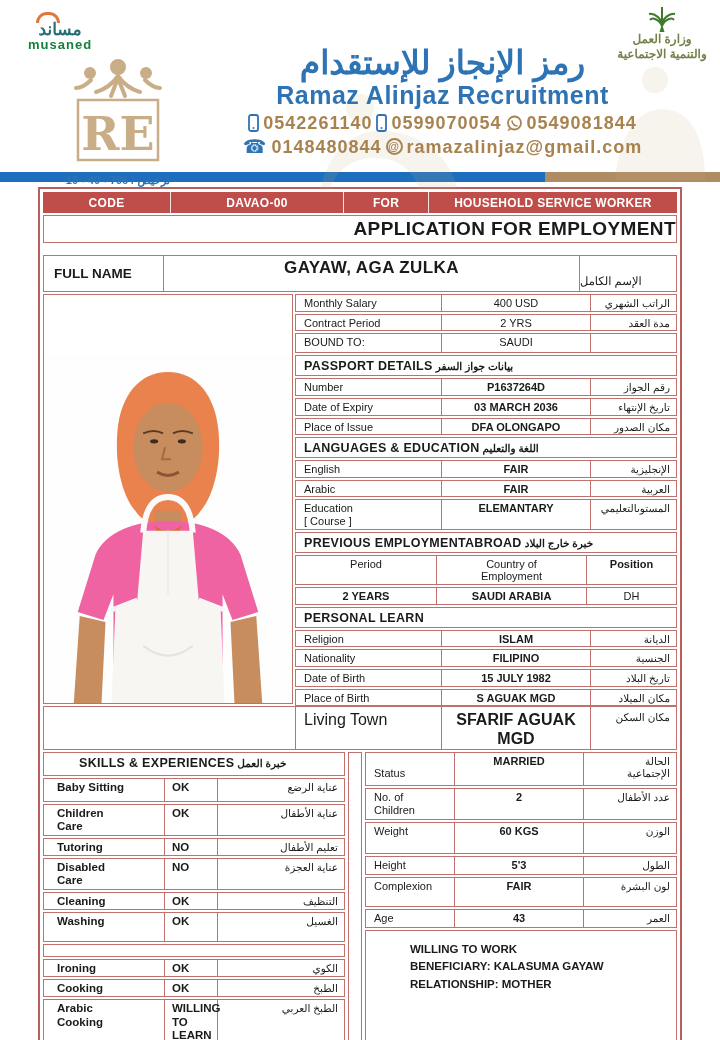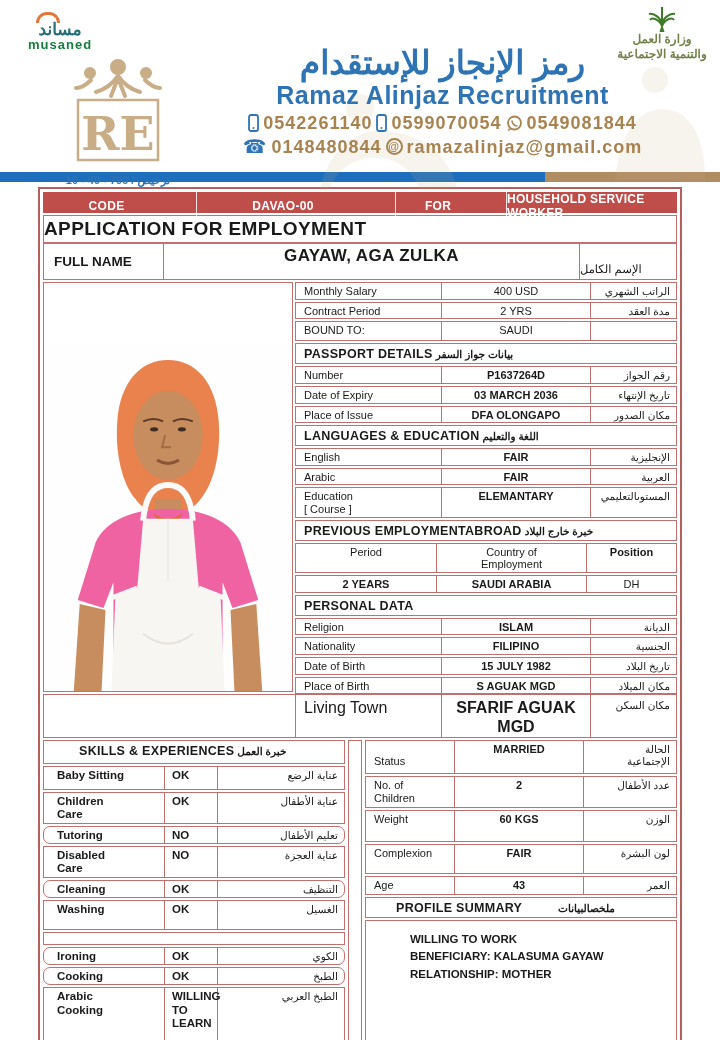--- a/index.html
+++ b/index.html
@@ -35,24 +35,24 @@
   .at-ic{color:var(--tan);border:2px solid var(--tan);border-radius:50%;width:17px;height:17px;
     font-size:11px;display:inline-flex;align-items:center;justify-content:center;}
 
   .bluebar{height:10px;display:flex;margin-bottom:5px;}
   .bb-blue{width:545px;background:#1d6fbd;}
   .bb-tan{flex:1;background:#b08c62;}
 
   
   .form{margin:0 38px;border:2px solid #b65f5c;padding:3px 3px 1px 3px;background:#fff;}
   .codeband{display:grid;grid-template-columns:127px 173px 85px 1fr;background:var(--red);
-    color:#fff;font-weight:bold;font-size:12px;height:21px;margin-bottom:2px;gap:26px;}
+    color:#fff;font-weight:bold;font-size:12px;height:21px;margin-bottom:2px;}
   .cb{display:flex;align-items:center;justify-content:center;letter-spacing:.3px;}
   .cb + .cb{border-left:1px solid rgba(255,255,255,.85);}
-  .apptitle{border:1px solid var(--bd);margin-bottom:0;text-align:left;font-weight:bold;
+  .apptitle{border:1px solid var(--bd);margin-bottom:12px;text-align:right;font-weight:bold;
     font-size:19px;letter-spacing:.4px;padding:2px 0;}
   .fnrow{display:grid;grid-template-columns:120px 1fr 97px;border:1px solid var(--bd);
     margin-bottom:2px;height:37px;}
   .fn-label{font-weight:bold;font-size:13.5px;display:flex;align-items:center;padding-left:10px;
     border-right:1px solid var(--bd);}
   .fn-value{font-weight:bold;font-size:17px;text-align:center;padding-top:2px;letter-spacing:.4px;}
   .fn-ar{border-left:1px solid var(--bd);font-size:11.5px;display:flex;align-items:flex-end;
     justify-content:flex-end;padding:0 6px 3px 0;}
 
   .mgrid{display:flex;}
@@ -87,21 +87,21 @@
   .bspacer{width:14px;border:1px solid var(--bd);margin:0 3px 2px 3px;}
   .bright{flex:1;display:flex;flex-direction:column;font-size:11px;}
   .sk3{grid-template-columns:104px 70px 1fr;}
   .sk3 .lbl{font-weight:bold;padding-left:13px;font-size:11.5px;}
   .sk3 .val{text-align:left;padding-left:7px;font-size:11.5px;margin-left:16px;}
   .sp{height:13px;border:1px solid var(--bd);margin-bottom:2px;}
   .st3{grid-template-columns:88px 130px 1fr;}
   .pblock{border:1px solid var(--bd);margin-bottom:2px;flex:1;padding:10px 4px 6px 44px;
     font-weight:bold;font-size:11.5px;line-height:1.5;}
   .mh24{min-height:24px;} .mh30{min-height:30px;} .mh32{min-height:32px;}
-  .mh18{min-height:18px;border-radius:7px;} .mh64{min-height:64px;} .mh34{min-height:34px;} .mh19{min-height:19px;}
+  .mh18{min-height:18px;} .mh64{min-height:64px;} .mh34{min-height:34px;} .mh19{min-height:19px;}
   .mh21{min-height:21px;}
 </style>
 </head>
 <body>
 
 <div class="page">
 
   <header class="header">
 
     <svg class="wm" style="left:300px;top:90px;" width="170" height="100" viewBox="0 0 170 100">
@@ -296,21 +296,21 @@
 Employment</div>
           <div class="pc bold">Position</div>
         </div>
         <div class="r pe3">
           <div class="pc bold">2 YEARS</div>
           <div class="pc bold">SAUDI ARABIA</div>
           <div class="pc">DH</div>
         </div>
 
         <div class="sect">
-          <span>PERSONAL DATA</span>
+          <span>PERSONAL LEARN</span>
         </div>
         <div class="r rc3">
           <div class="lbl">Religion</div>
           <div class="val">ISLAM</div>
           <div class="ara">الديانة</div>
         </div>
         <div class="r rc3">
           <div class="lbl">Nationality</div>
           <div class="val">FILIPINO</div>
           <div class="ara">الجنسية</div>
@@ -409,35 +409,36 @@
           <div class="lbl">No. of
 Children</div>
           <div class="val">2</div>
           <div class="ara">عدد الأطفال</div>
         </div>
         <div class="r st3 mh32">
           <div class="lbl">Weight</div>
           <div class="val">60 KGS</div>
           <div class="ara">الوزن</div>
         </div>
+        <div class="r st3 mh19">
+          <div class="lbl">Height</div>
+          <div class="val">5'3</div>
+          <div class="ara">الطول</div>
+        </div>
         <div class="r st3 mh30">
           <div class="lbl">Complexion</div>
           <div class="val">FAIR</div>
           <div class="ara">لون البشرة</div>
         </div>
         <div class="r st3 mh19">
           <div class="lbl">Age</div>
           <div class="val">43</div>
           <div class="ara">العمر</div>
         </div>
 
-        <div class="sect spread mh21" style="padding-left:30px;">
-          <span>PROFILE SUMMARY</span>
-            <span class="sar" dir="rtl">ملخصالبيانات</span>
-        </div>
         <div class="pblock">
           <div class="pline">WILLING TO WORK</div>
           <div class="pline">BENEFICIARY: KALASUMA GAYAW</div>
           <div class="pline">RELATIONSHIP: MOTHER</div>
 
         </div>
 
       </div>
     </div>
   </div>

